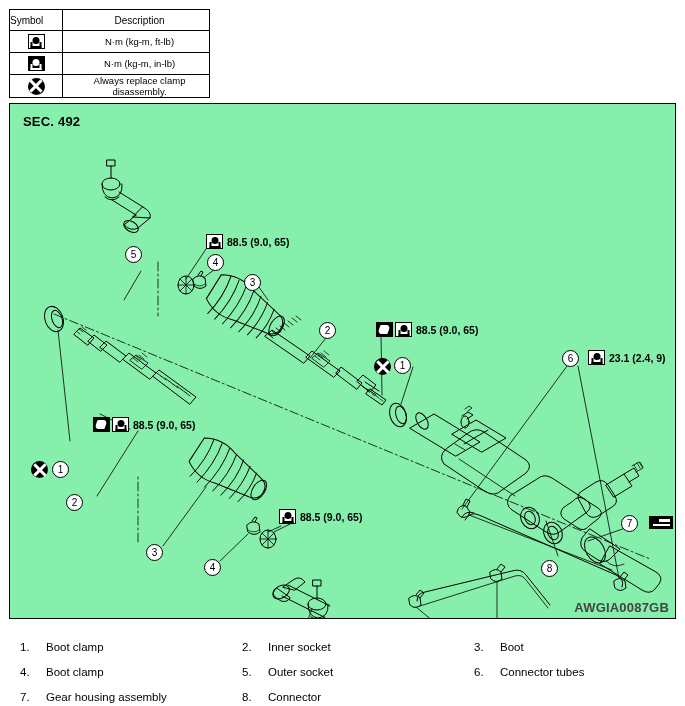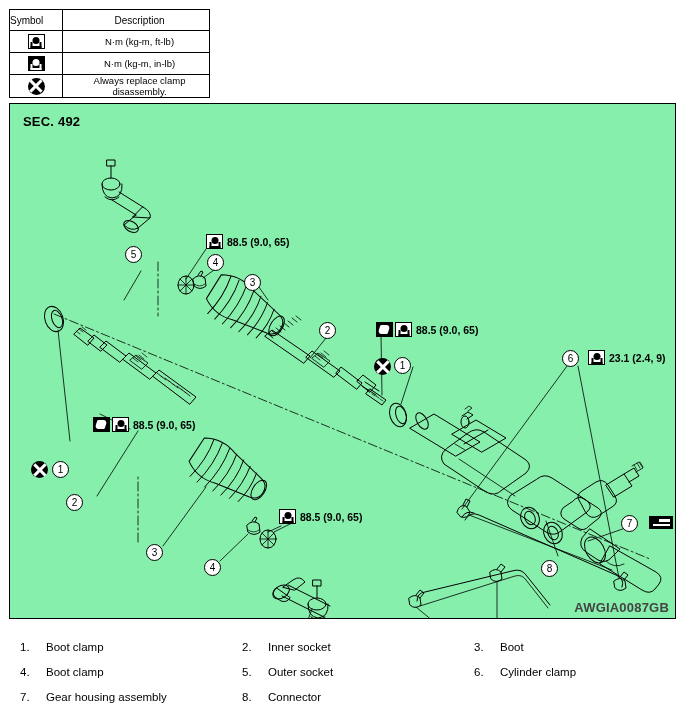--- a/index.html
+++ b/index.html
@@ -534,21 +534,21 @@
     <div class="legend-cell c1">
       <span class="legend-num">4.</span>
       <span class="legend-name">Boot clamp</span>
     </div>
     <div class="legend-cell c2">
       <span class="legend-num">5.</span>
       <span class="legend-name">Outer socket</span>
     </div>
     <div class="legend-cell c3">
       <span class="legend-num">6.</span>
-      <span class="legend-name">Cylinder clamp</span>
+      <span class="legend-name">Connector tubes</span>
     </div>
   </div>
   <div class="legend-row">
     <div class="legend-cell c1">
       <span class="legend-num">7.</span>
       <span class="legend-name">Gear housing assembly</span>
     </div>
     <div class="legend-cell c2">
       <span class="legend-num">8.</span>
       <span class="legend-name">Connector</span>

